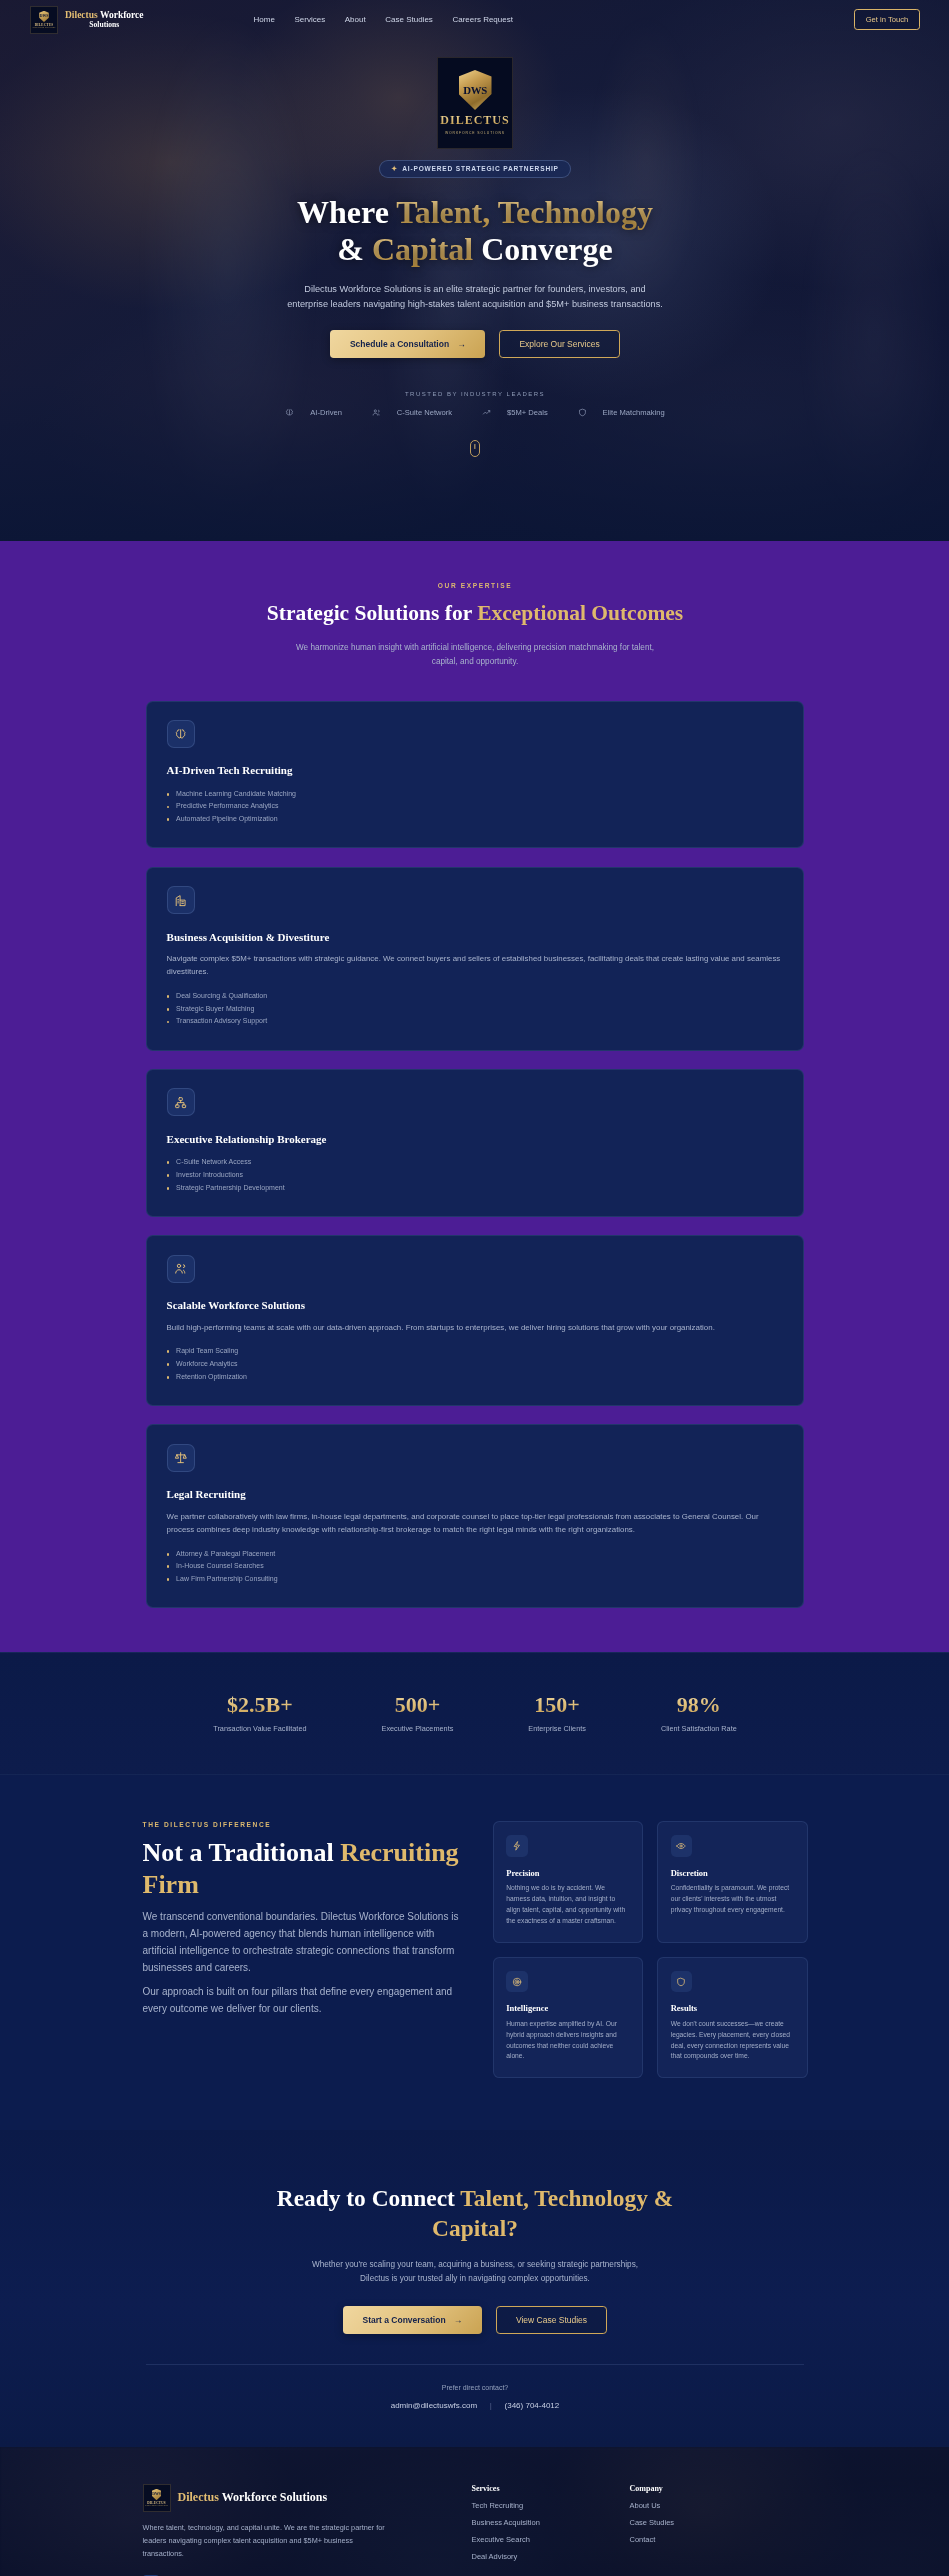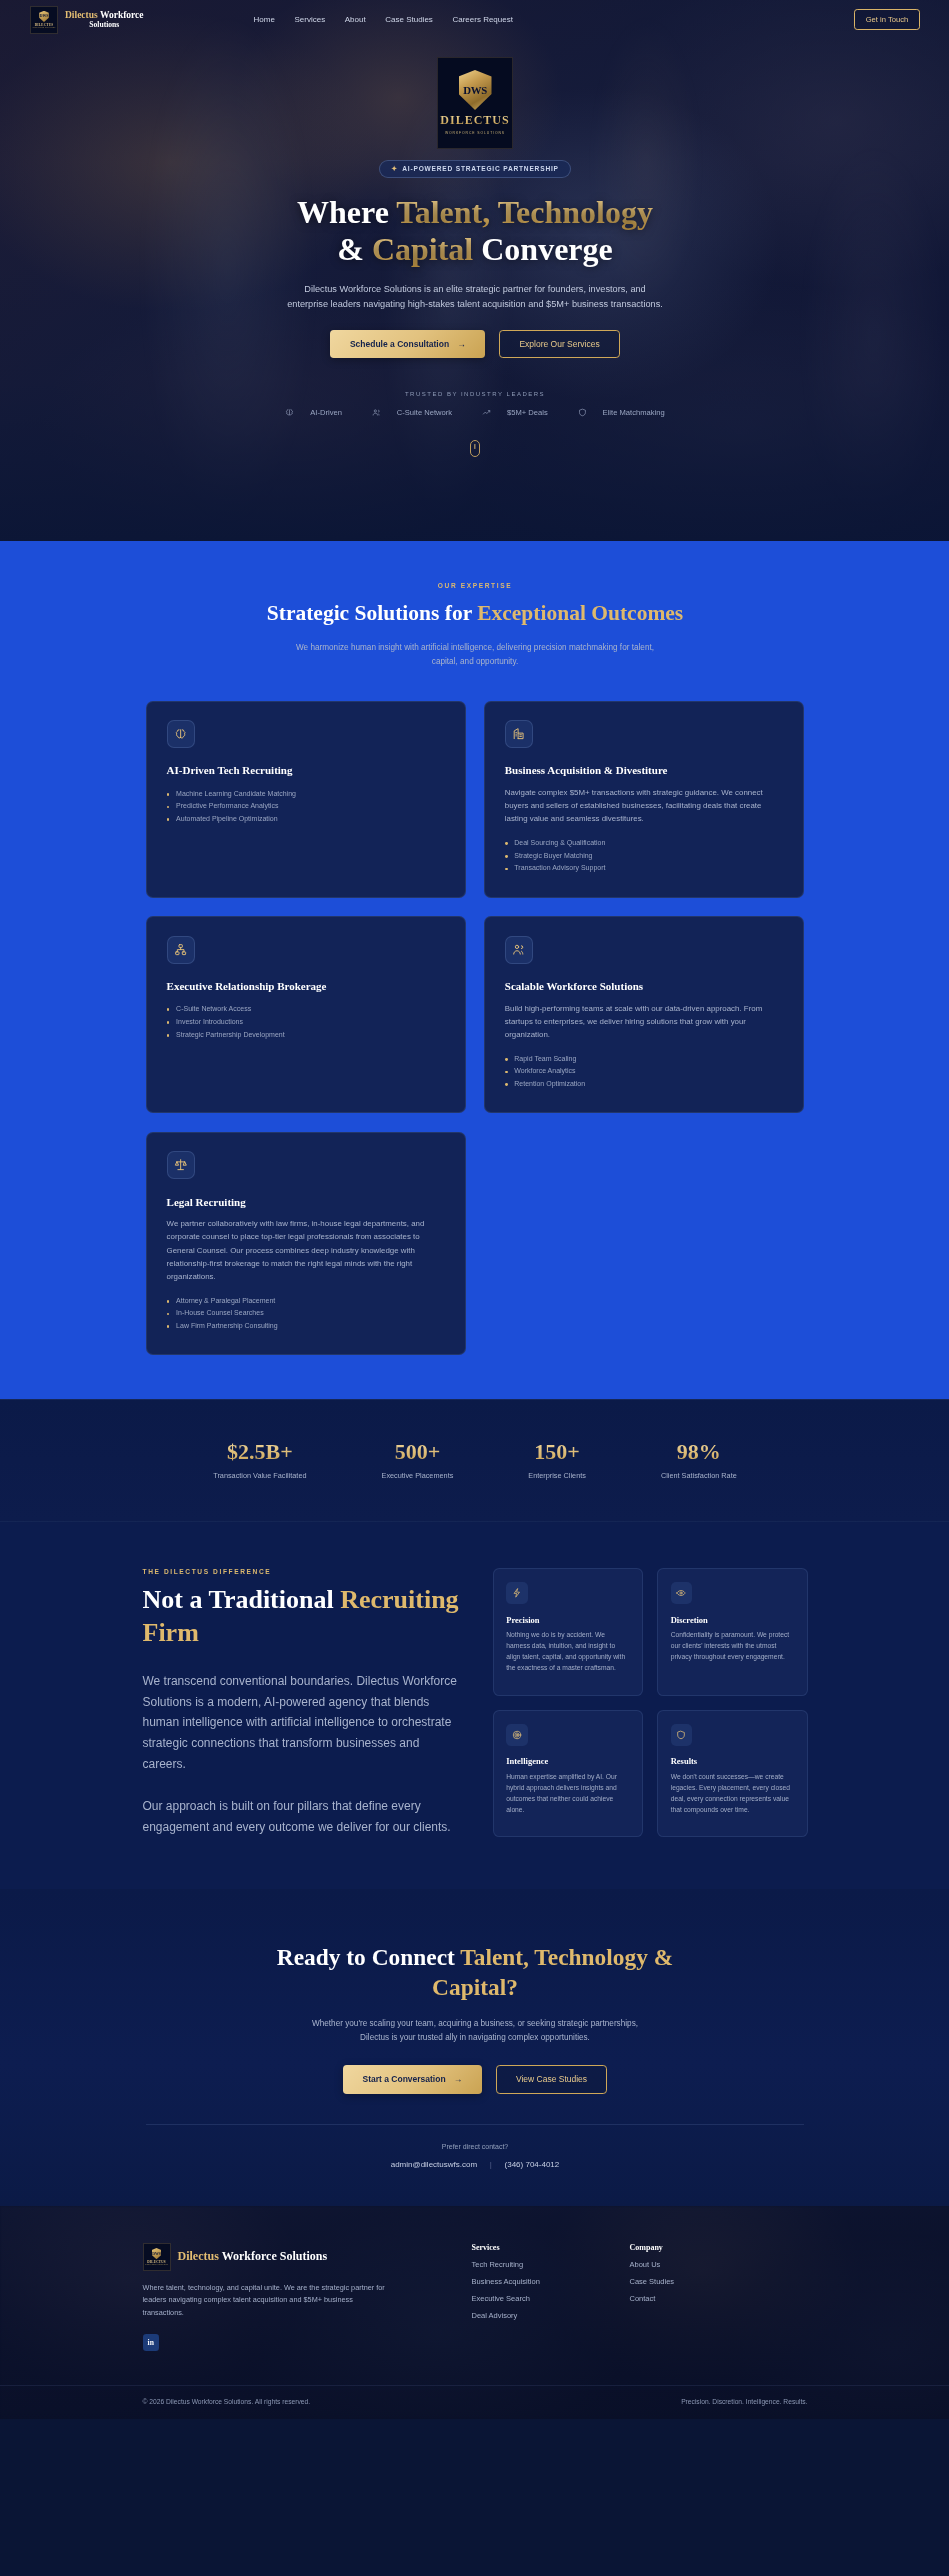--- a/index.html
+++ b/index.html
@@ -61,47 +61,47 @@
   .btn-gold{background:linear-gradient(135deg,#f0d79f 0%,#e2c27f 52%,#caa352 100%);color:#14224c;font-weight:700;font-size:8.5px;padding:8.2px 19.6px;border-radius:3.8px;display:flex;align-items:center;gap:8.2px;border:none;box-shadow:0 1.9px 8.9px rgba(0,0,0,.3);}
   .btn-outline{border:0.6px solid #cfa858;color:#e9cb8c;font-size:8.5px;padding:8.2px 19px;border-radius:3.8px;background:rgba(16,24,56,.4);}
   .trusted{margin-top:33px;font-size:6px;letter-spacing:1.5px;color:#8e9ab6;}
   .trustrow{margin-top:10.8px;display:flex;justify-content:center;gap:30px;color:#9aa6c2;font-size:7.6px;}
   .trustrow div{display:flex;align-items:center;gap:16px;}
   .trustrow svg{width:8.9px;height:8.9px;stroke:#9aa6c2;fill:none;stroke-width:1.7;}
   .scroll{margin:23px auto 0;width:10px;height:16.5px;border:0.9px solid #bb9b5e;border-radius:5.7px;position:relative;}
   .scroll::after{content:"";position:absolute;left:50%;top:3.2px;transform:translateX(-50%);width:1.3px;height:4.4px;background:#d7b672;border-radius:0.6px;}
 
   
-  .expertise{background:#1d4ed8;padding:41px 0 44px;}
+  .expertise{background:#4c1d95;padding:41px 0 44px;}
   .eyebrow{text-align:center;font-size:6.6px;letter-spacing:1.6px;color:#dcb96f;font-weight:700;}
   h2.sec{margin:11.4px auto 0;width:418px;text-align:center;font-family:"Liberation Serif",serif;font-weight:700;font-size:21.5px;line-height:1.26;color:#fff;}
   h2.sec .g{color:#dfb96c;}
   .sec-sub{margin:14px auto 0;width:361px;text-align:center;font-size:8.2px;line-height:1.65;color:#a9b4cd;}
-  .cards{width:658px;margin:32px auto 0;display:grid;grid-template-columns:1fr 1fr;gap:18.4px;}
+  .cards{width:658px;margin:32px auto 0;display:grid;grid-template-columns:1fr;gap:18.4px;}
   .card{background:#122357;border:0.6px solid rgba(120,150,210,.17);border-radius:7px;padding:18.4px 19.6px 19.6px;}
   .card-ic{width:28px;height:28px;border-radius:7px;background:#1b3068;border:0.6px solid rgba(140,170,225,.2);display:flex;align-items:center;justify-content:center;}
   .card-ic svg{width:13.3px;height:13.3px;stroke:#e6c179;fill:none;stroke-width:1.7;stroke-linecap:round;stroke-linejoin:round;}
   .card h3{margin-top:16.5px;font-family:"Liberation Serif",serif;font-weight:700;font-size:11px;color:#fff;}
   .card p{margin-top:9.5px;font-size:7.9px;line-height:1.68;color:#a8b3cd;}
   .card ul{margin-top:13.3px;list-style:none;}
   .card li{font-size:7px;color:#9aa6c2;margin-bottom:5.7px;padding-left:9.5px;position:relative;}
   .card li::before{content:"";position:absolute;left:0;top:3.2px;width:2.8px;height:2.8px;border-radius:50%;background:#dcb96f;}
 
   
   .stats{background:linear-gradient(180deg,#0b1a48,#0d1c4c);padding:39px 0 41px;display:flex;justify-content:center;gap:75px;border-top:0.6px solid rgba(110,140,200,.10);border-bottom:0.6px solid rgba(110,140,200,.10);}
   .stat{text-align:center;}
   .stat .v{font-family:"Liberation Serif",serif;font-weight:700;font-size:22px;background:linear-gradient(180deg,#f3dca3,#c89e4f);-webkit-background-clip:text;background-clip:text;color:transparent;}
   .stat .l{margin-top:5.7px;font-size:7.3px;color:#a7b2cb;}
 
   
   .diff{background:#0c1c4e;padding:46px 0 52px;}
   .diff-in{width:665px;margin:0 auto;display:grid;grid-template-columns:317px 1fr;gap:33px;}
   .diff h2{margin-top:8.9px;font-family:"Liberation Serif",serif;font-weight:700;font-size:26px;line-height:1.25;color:#fff;}
   .diff h2 .g{color:#dfb96c;}
-  .diff p{margin-top:22px;font-size:12px;line-height:1.72;color:#a8b3cd;}
+  .diff p{margin-top:6px;font-size:10px;line-height:1.72;color:#a8b3cd;}
   .diff .eyebrow{text-align:left;}
   .pillars{display:grid;grid-template-columns:1fr 1fr;gap:14px;}
   .pillar{background:#132458;border:0.6px solid rgba(120,150,210,.16);border-radius:6.3px;padding:13.3px 12.7px 15px;}
   .pillar .pic{width:21.5px;height:21.5px;border-radius:5px;background:#1d3269;display:flex;align-items:center;justify-content:center;}
   .pillar .pic svg{width:10px;height:10px;stroke:#e6c179;fill:none;stroke-width:1.8;stroke-linecap:round;stroke-linejoin:round;}
   .pillar h4{margin-top:10.8px;font-family:"Liberation Serif",serif;font-weight:700;font-size:8.5px;color:#fff;}
   .pillar p{margin-top:5.7px;font-size:6.7px;line-height:1.62;color:#a3aec8;}
 
   
   .cta{background:linear-gradient(180deg,#0b1a48 0%,#0d1d50 55%,#0b1a46 100%);padding:54px 0 37px;text-align:center;}

